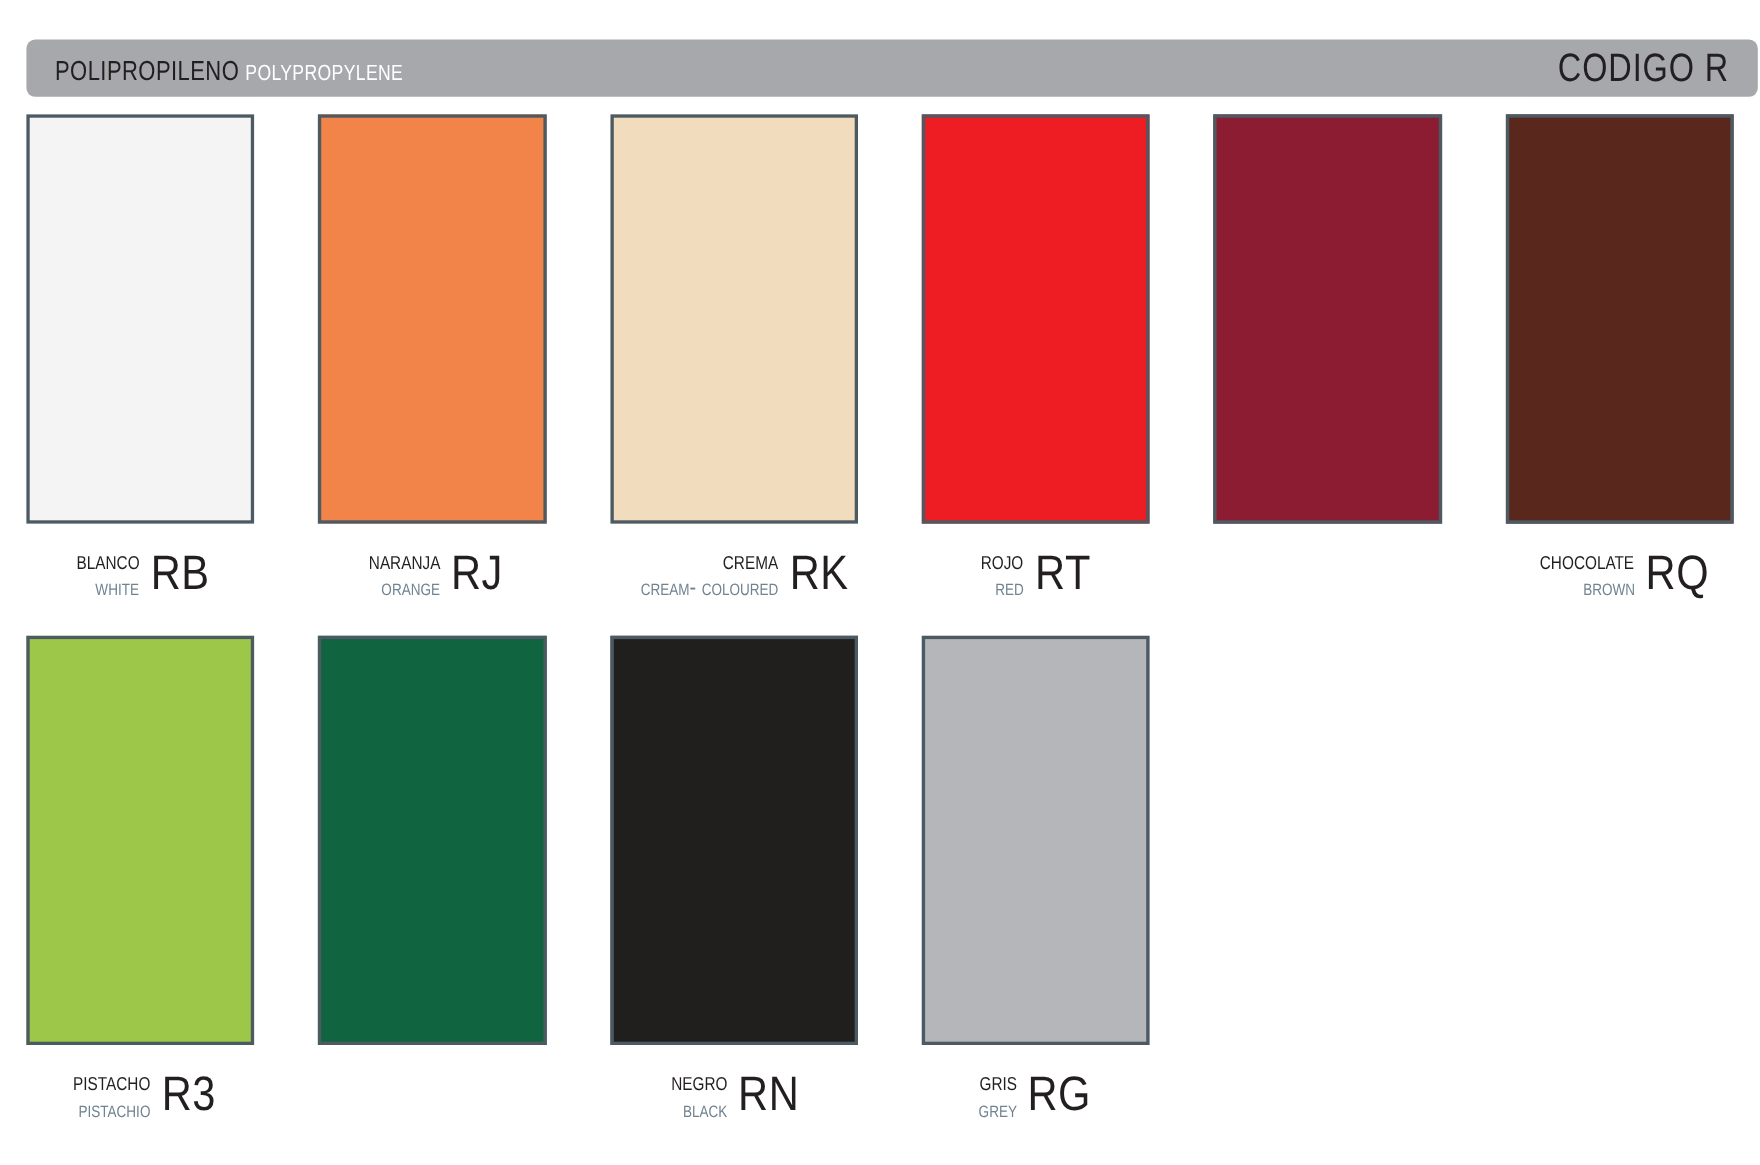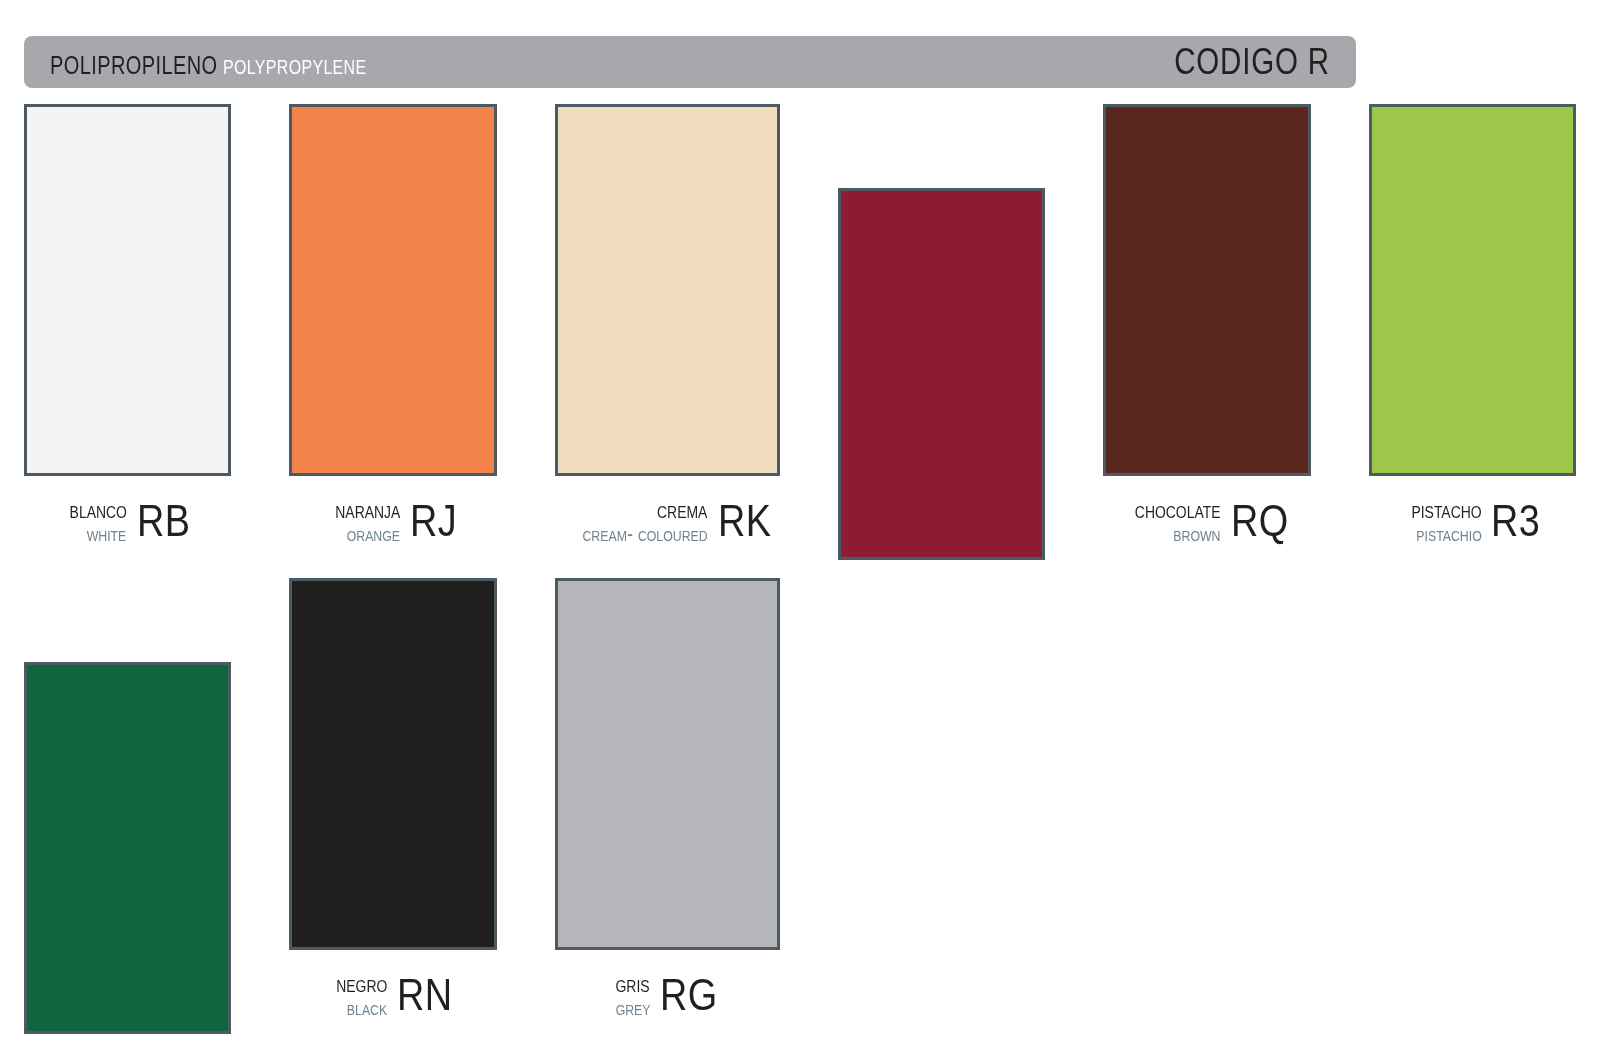--- a/index.html
+++ b/index.html
@@ -17,21 +17,21 @@
     width: 1600px;
     height: 1059px;
     background: #ffffff;
   }
 
   
   .header-bar {
     position: absolute;
     left: 24px;
     top: 36px;
-    width: 1332px;
+    width: 1574px;
     height: 52px;
     background: #a6a8ab;
     border-radius: 8px;
     display: flex;
     align-items: center;
     padding: 0 26px;
   }
 
   .header-left {
     display: flex;
@@ -87,21 +87,20 @@
     display: grid;
     grid-template-columns: repeat(6, 1fr);
     grid-template-rows: 1fr 1fr;
     column-gap: 58px;
     row-gap: 18px;
   }
 
   .cell {
     display: flex;
     flex-direction: column;
-    justify-content: flex-end;
   }
 
   .chip {
     width: 100%;
     height: 372px;
     border: 3px solid #4c5b63;
   }
 
   .caption {
     flex: 1 1 auto;
@@ -191,20 +190,30 @@
         <div class="chip" style="background: rgb(242, 220, 190); border-color: rgb(76, 91, 99);"></div>
         <div class="caption">
           <div class="names">
             <div class="name-es">Crema</div>
             <div class="name-en">Cream- coloured</div>
           </div>
           <div class="code">RK</div>
         </div>
       </div>
       <div class="cell">
+        <div class="chip" style="background: rgb(238, 29, 35); border-color: rgb(76, 91, 99);"></div>
+        <div class="caption">
+          <div class="names">
+            <div class="name-es">Rojo</div>
+            <div class="name-en">Red</div>
+          </div>
+          <div class="code">RT</div>
+        </div>
+      </div>
+      <div class="cell">
         <div class="chip" style="background: rgb(140, 28, 50); border-color: rgb(76, 91, 99);"></div>
       </div>
       <div class="cell">
         <div class="chip" style="background: rgb(89, 39, 27); border-color: rgb(76, 91, 99);"></div>
         <div class="caption">
           <div class="names">
             <div class="name-es">Chocolate</div>
             <div class="name-en">Brown</div>
           </div>
           <div class="code">RQ</div>

